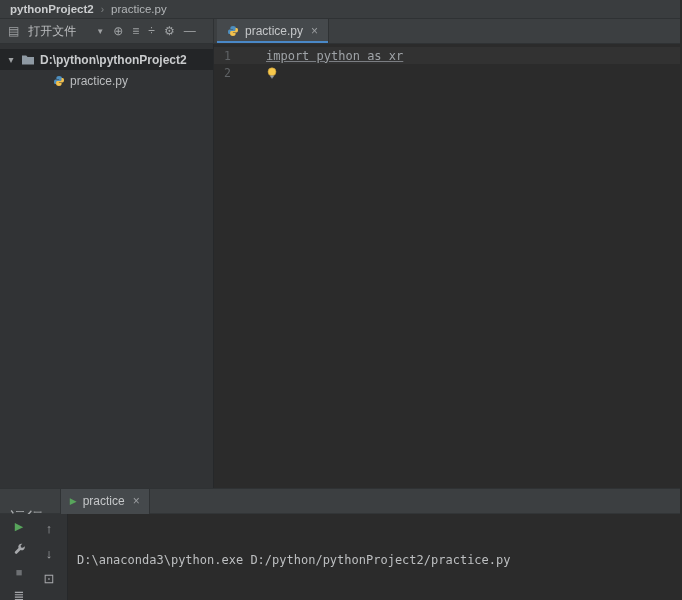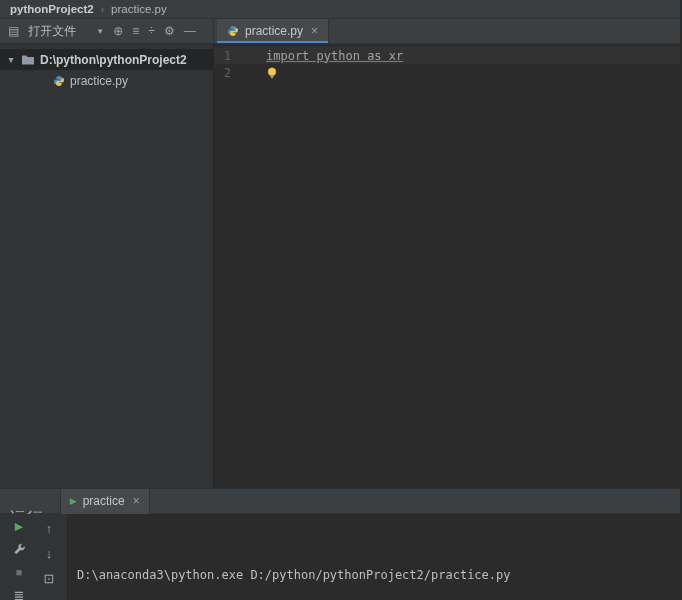--- a/index.html
+++ b/index.html
@@ -73,21 +73,21 @@
 
   .run-body { flex:1; display:flex; background:#2b2b2b; overflow:hidden; }
   .run-toolbar { width:68px; flex:none; background:#313335; display:flex;
     padding:7px 0 0 10px; gap:12px; border-right:1px solid #26282a; }
   .rt-col { display:flex; flex-direction:column; gap:11px; width:18px; align-items:center; }
   .rt-btn { background:none; border:none; color:#a6a8ab; font-size:13px; line-height:1;
     cursor:pointer; height:14px; display:flex; align-items:center; justify-content:center; padding:0; }
   .rt-btn.green { color:#58a55c; font-size:11px; }
   .rt-btn.stop { color:#6d7073; font-size:11px; }
 
-  .console { flex:1; padding:19px 4px 0 9px; font-family:"DejaVu Sans Mono", monospace;
+  .console { flex:1; padding:4px 4px 0 9px; font-family:"DejaVu Sans Mono", monospace;
     font-size:12px; color:#bdbfc1; white-space:pre; line-height:17px; overflow:hidden; cursor:text; }
   .c-line { height:17px; }
 </style>
 </head>
 <body>
 
 <div class="app">
 
   <header class="breadcrumbs">
     <span class="crumb bold">pythonProject2</span>

